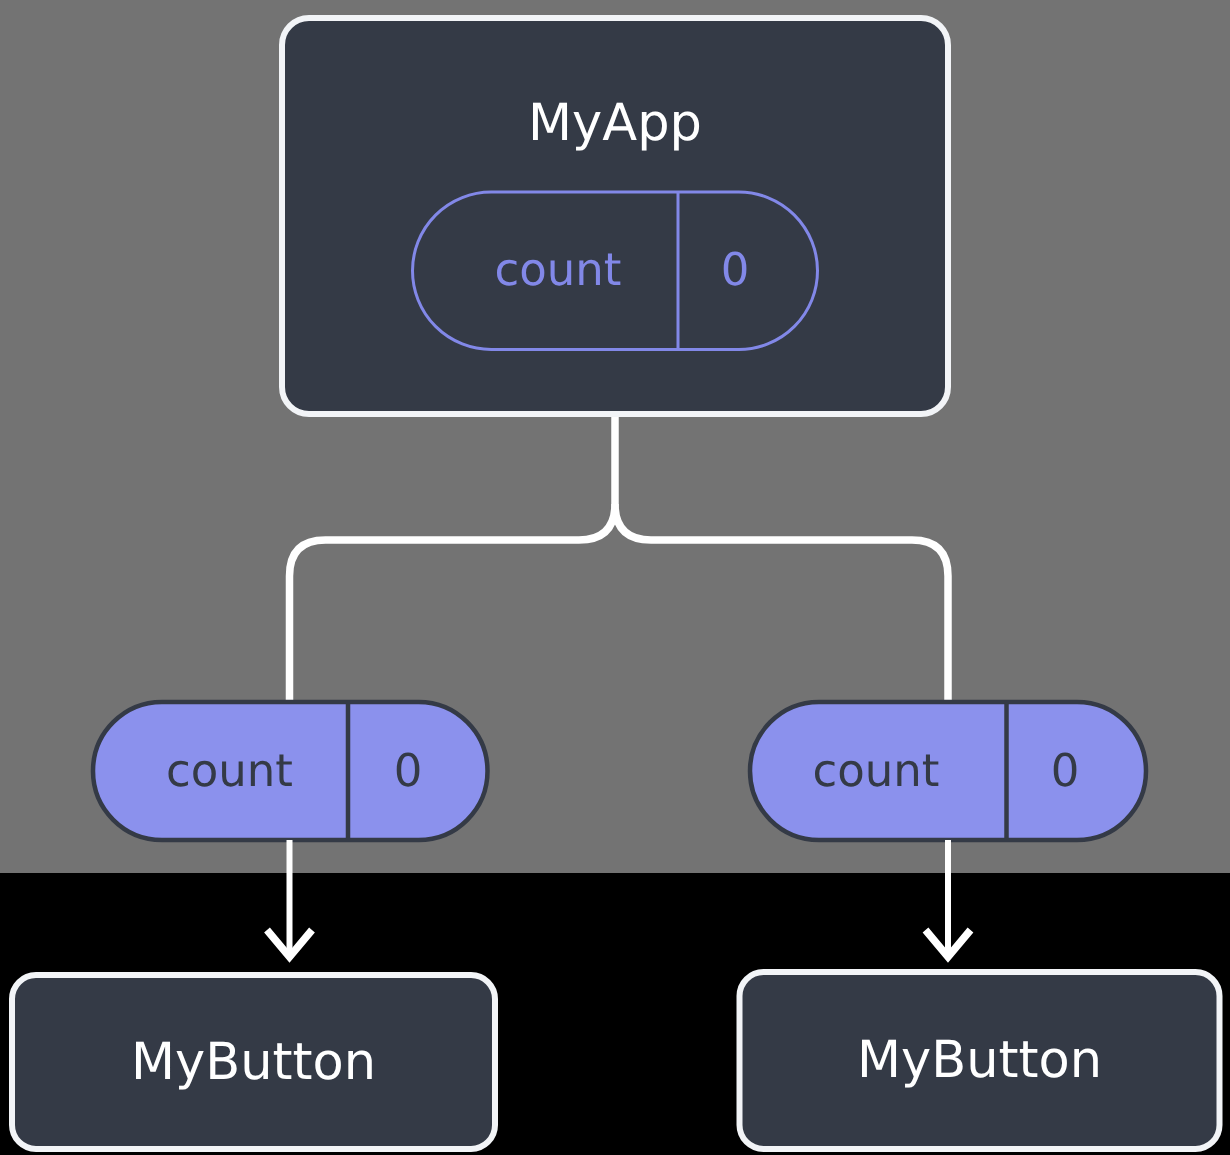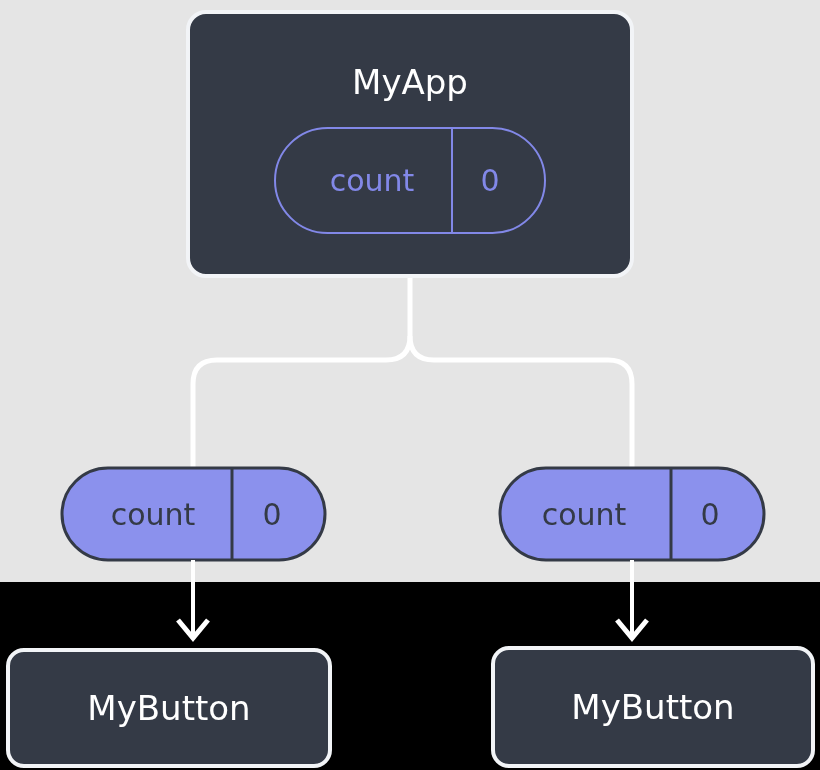--- a/index.html
+++ b/index.html
@@ -11,21 +11,21 @@
   body {
     width: 820px;
     height: 770px;
     overflow: hidden;
     font-family: "DejaVu Sans", "Liberation Sans", sans-serif;
   }
   #diagram-root {
     position: relative;
     width: 820px;
     height: 582px;
-    background: #e5e5e5;
+    background: #737373;
   }
   svg#diagram-canvas {
     position: absolute;
     top: 0;
     left: 0;
     width: 820px;
     height: 770px;
     display: block;
   }
   .node-box-fill     { fill: #343a46; }

